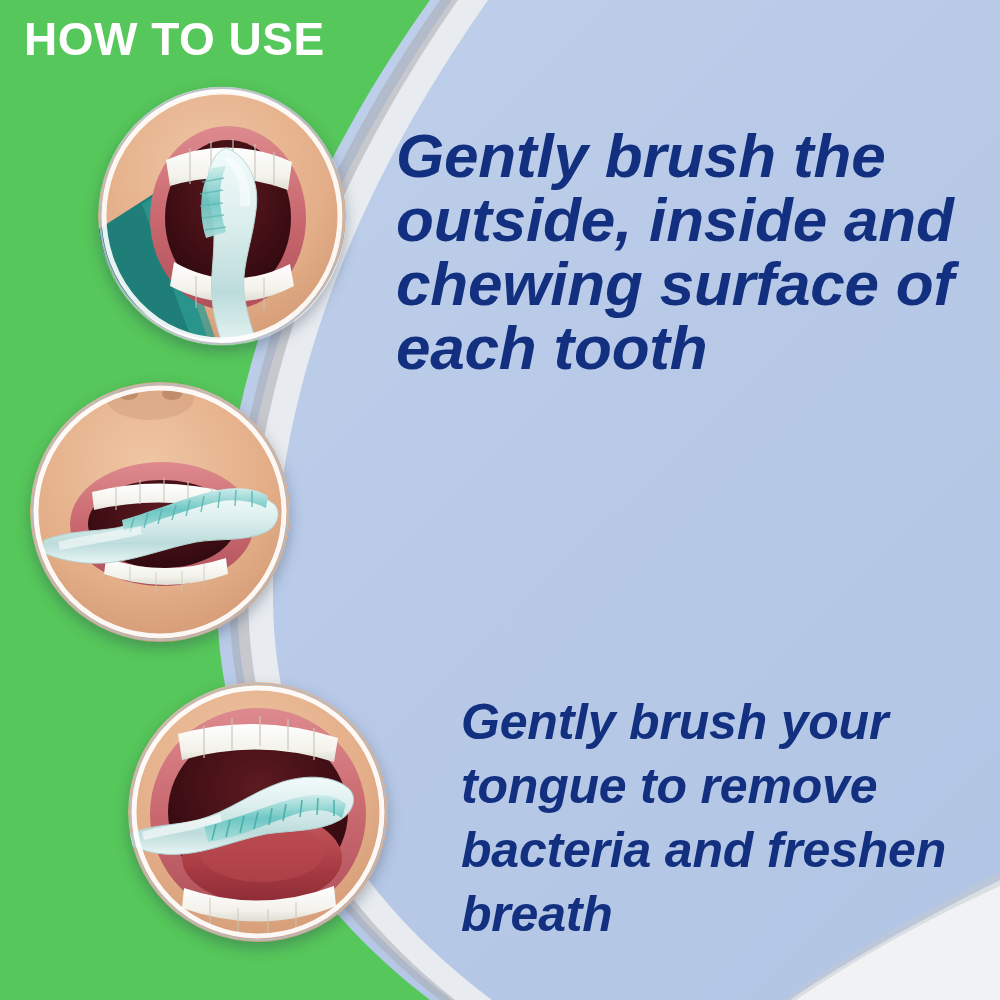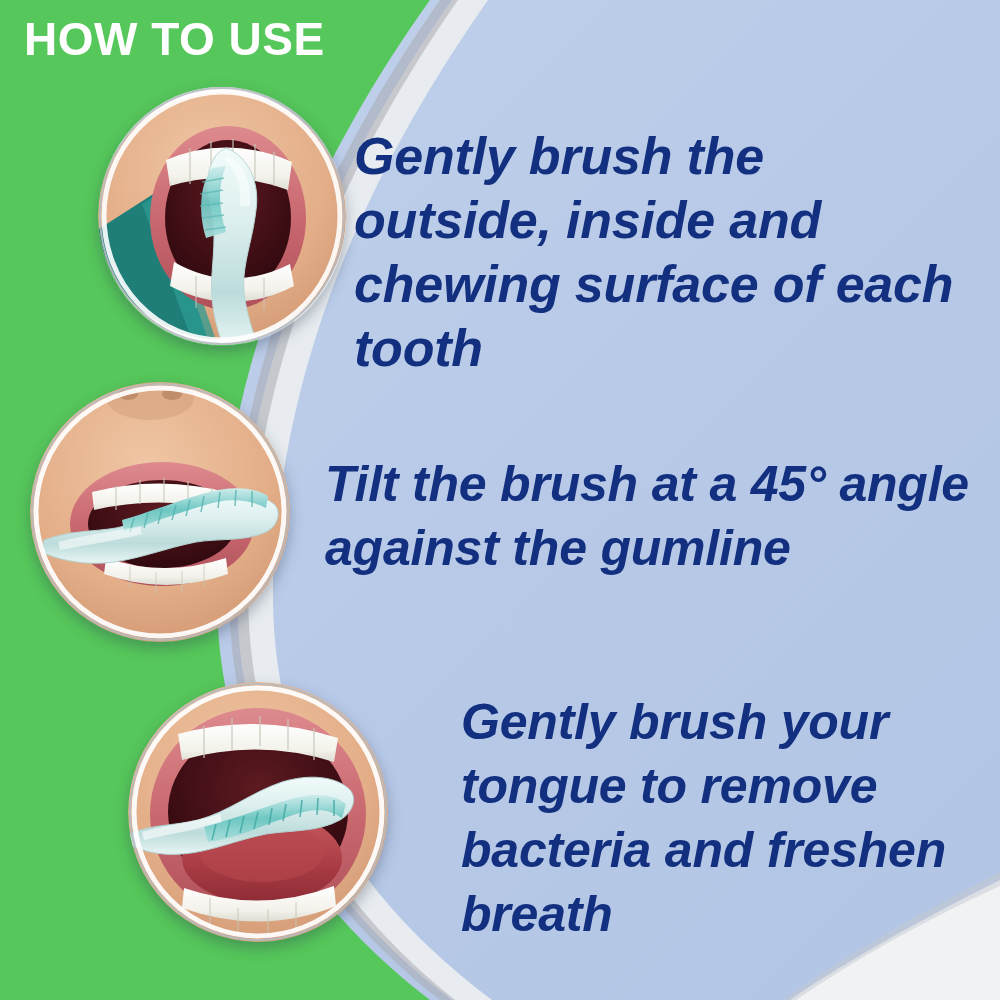--- a/index.html
+++ b/index.html
@@ -58,24 +58,24 @@
   
   .step-text {
     position: absolute;
     color: #12307f;
     font-weight: bold;
     font-style: italic;
     font-family: "Liberation Sans", sans-serif;
     letter-spacing: -0.2px;
   }
   #step-text-1 {
-    left: 354px;
+    left: 396px;
     top: 124px;
     width: 600px;
-    font-size: 52px;
+    font-size: 62px;
     line-height: 64px;
   }
   #step-text-2 {
     left: 325px;
     top: 452px;
     width: 665px;
     font-size: 50px;
     line-height: 64px;
   }
   #step-text-3 {
@@ -272,21 +272,20 @@
             <line x1="222" y1="109" x2="222" y2="125"></line>
           </g>
           <path d="M 28,160 C 58,152 84,150 110,144 L 112,152 C 86,159 58,162 30,168 Z" fill="#ffffff" opacity="0.55"></path>
         </g>
       </g>
       <circle cx="130" cy="130" r="124" fill="none" stroke="#ffffff" stroke-width="5" opacity="0.92"></circle>
       <circle cx="130" cy="130" r="128" fill="none" stroke="#b7bbc1" stroke-width="2" opacity="0.9"></circle>
     </svg>
   </div>
 
-  <div class="step-text" id="step-text-2">Tilt the brush at a 45° angle against the gumline</div>
 
   <div class="photo" id="photo-3" style="left:128px; top:682px; width:260px; height:260px; border:0;">
     <svg width="260" height="260" viewBox="0 0 260 260">
       <circle cx="130" cy="130" r="129" fill="url(#ringGrad)"></circle>
       <g clip-path="url(#clipC3)">
         <rect x="0" y="0" width="260" height="260" fill="url(#skinGrad)"></rect>
 
         <ellipse cx="130" cy="132" rx="108" ry="106" fill="url(#lipGrad)"></ellipse>
         <ellipse cx="130" cy="130" rx="90" ry="84" fill="url(#mouthGrad)"></ellipse>
 

